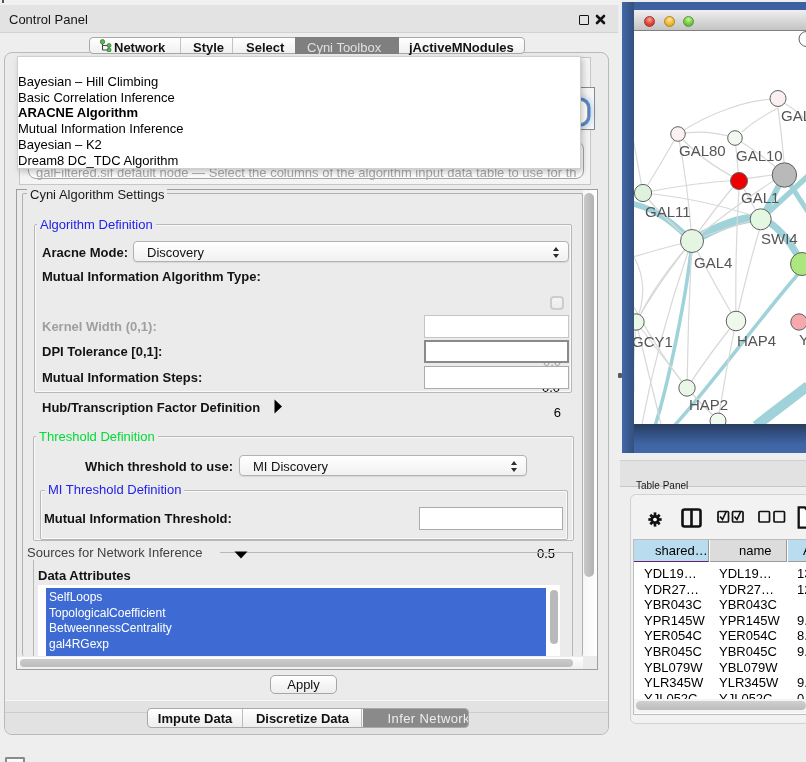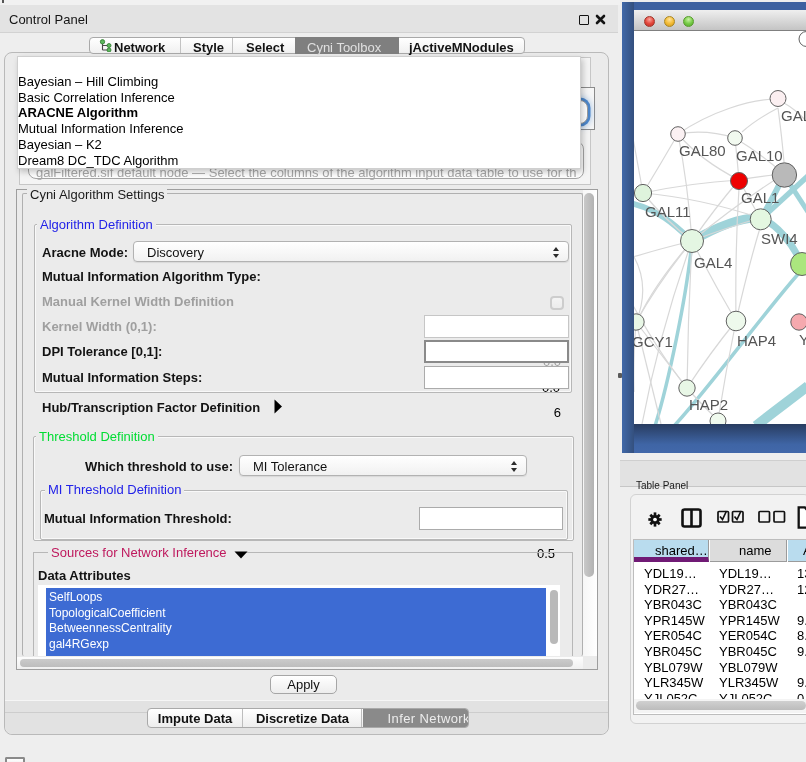--- a/index.html
+++ b/index.html
@@ -53,21 +53,20 @@
     <div class="spin">
         <svg width="8" height="13" viewBox="0 0 8 13">
           <path d="M4 1 L7 5 L1 5 Z" fill="#2b2b2b"></path>
           <path d="M4 12 L1 8 L7 8 Z" fill="#2b2b2b"></path>
         </svg>
       </div>
   </div>
 
   <div class="blbl abs" style="left:42px;top:269px;">Mutual Information Algorithm Type:</div>
 
-  <div class="blbl abs" style="left:42px;top:294px;color:#9f9f9f;">Manual Kernel Width Definition</div>
   <div class="abs" style="left:550px;top:296px;width:14px;height:14px;background:linear-gradient(#f4f4f4,#ececec);border:2px solid #cdcdcd;border-radius:4px;"></div>
 
   <div class="blbl abs" style="left:42px;top:319px;color:#9f9f9f;">Kernel Width (0,1):</div>
   <div class="abs fld" style="left:424px;top:315px;width:145px;height:23px;border-color:#c6c6c6;">
       <span style="color:#9f9f9f;">0.0</span>
     </div>
 
   <div class="blbl abs" style="left:42px;top:344px;">DPI Tolerance [0,1]:</div>
   <div class="abs fld" style="left:424px;top:340px;width:145px;height:23px;border:2px solid #8a8a8a;">
       <span style="color:#000;">0.0</span>
@@ -83,38 +82,38 @@
     <svg width="8" height="15" viewBox="0 0 8 15">
         <path d="M0.5 0.5 L8 7.5 L0.5 14.5 Z" fill="#000"></path>
       </svg>
   </div>
 
   <div class="grp" style="left:33px;top:436px;width:541px;height:105px;"></div>
   <div class="gt" style="left:36px;top:429px;color:#00dd33;background:#ebebeb;">Threshold Definition</div>
 
   <div class="blbl abs" style="left:0;top:459px;width:233px;text-align:right;">Which threshold to use:</div>
   <div class="abs combo" style="left:239px;top:455px;width:288px;height:21px;">
-    <div class="ct">MI Tolerance</div>
+    <div class="ct">MI Discovery</div>
     <div class="spin">
         <svg width="8" height="13" viewBox="0 0 8 13">
           <path d="M4 1 L7 5 L1 5 Z" fill="#2b2b2b"></path>
           <path d="M4 12 L1 8 L7 8 Z" fill="#2b2b2b"></path>
         </svg>
       </div>
   </div>
 
   <div class="grp" style="left:40px;top:490px;width:528px;height:50px;"></div>
   <div class="gt" style="left:45px;top:482px;color:#2222e8;background:#ebebeb;">MI Threshold Definition</div>
   <div class="blbl abs" style="left:44px;top:511px;">Mutual Information Threshold:</div>
   <div class="abs fld" style="left:419px;top:507px;width:144px;height:23px;border-color:#ababab;">
       <span style="color:#000;">0.5</span>
     </div>
 
   <div class="abs" style="left:33px;top:552px;width:540px;height:104px;border:1px solid #b7b7b7;border-bottom:none;"></div>
-  <div class="abs" style="left:48px;top:545px;font-size:13px;color:#be185d;background:#ebebeb;padding:0 3px;">Sources for Network Inference&nbsp;&nbsp;&nbsp;&nbsp;</div>
+  <div class="abs" style="left:24px;top:545px;font-size:13px;color:#404040;background:#ebebeb;padding:0 3px;">Sources for Network Inference&nbsp;&nbsp;&nbsp;&nbsp;</div>
   <div class="abs" style="left:234px;top:551px;width:14px;height:8px;">
     <svg width="14" height="8" viewBox="0 0 14 8">
         <path d="M0.5 0.5 L13.5 0.5 L7 7.5 Z" fill="#000"></path>
       </svg>
   </div>
   <div class="blbl abs" style="left:38px;top:568px;">Data Attributes</div>
 
   <div class="abs" style="left:38px;top:585px;width:522px;height:71px;background:#fff;"></div>
   <div class="abs" style="left:46px;top:588px;width:500px;height:68px;background:#3d6bd3;"></div>
   <div class="abs" style="left:49px;top:590px;font-size:12px;color:#fff;line-height:15.6px;">SelfLoops<br>TopologicalCoefficient<br>BetweennessCentrality<br>gal4RGexp</div>
@@ -300,21 +299,21 @@
       <rect x="16" y="1.5" width="10.5" height="10.5" rx="1" fill="none" stroke="#111" stroke-width="1.7"></rect>
     </svg>
   </div>
   <div class="abs" style="left:797px;top:506px;width:12px;height:23px;">
     <svg width="12" height="23" viewBox="0 0 12 24">
       <path d="M1.5 1.5 L8 1.5 L12 6 L12 22.5 L1.5 22.5 Z" fill="#fff" stroke="#111" stroke-width="2.4"></path>
     </svg>
   </div>
 
   <div class="abs" style="left:633px;top:539px;width:173px;height:176px;border:1px solid #bdbdbd;border-right:none;overflow:hidden;background:#fff;">
-    <div style="position:absolute;left:0;top:0;width:75px;height:22px;background:#b9dcee;border-right:1px solid #9b9b9b;border-bottom:5px solid #701a75;font-size:13px;line-height:21px;">
+    <div style="position:absolute;left:0;top:0;width:75px;height:22px;background:#b9dcee;border-right:1px solid #9b9b9b;border-bottom:1px solid #701a75;font-size:13px;line-height:21px;">
         <span style="position:absolute;left:21px;">shared…</span>
       </div>
     <div style="position:absolute;left:76px;top:0;width:77px;height:22px;background:#dcdcdc;border-right:1px solid #9b9b9b;border-bottom:1px solid #9b9b9b;font-size:13px;line-height:21px;">
         <span style="position:absolute;left:29px;">name</span>
       </div>
     <div style="position:absolute;left:154px;top:0;width:20px;height:22px;background:#b9dcee;border-bottom:1px solid #9b9b9b;font-size:13px;line-height:21px;">
         <span style="position:absolute;left:15px;">A</span>
       </div>
     <div style="position:absolute;left:10px;top:26px;font-size:13px;line-height:15.6px;color:#000;">YDL19…<br>YDR27…<br>YBR043C<br>YPR145W<br>YER054C<br>YBR045C<br>YBL079W<br>YLR345W<br>YJL052C</div>
     <div style="position:absolute;left:85px;top:26px;font-size:13px;line-height:15.6px;color:#000;">YDL19…<br>YDR27…<br>YBR043C<br>YPR145W<br>YER054C<br>YBR045C<br>YBL079W<br>YLR345W<br>YJL052C</div>

